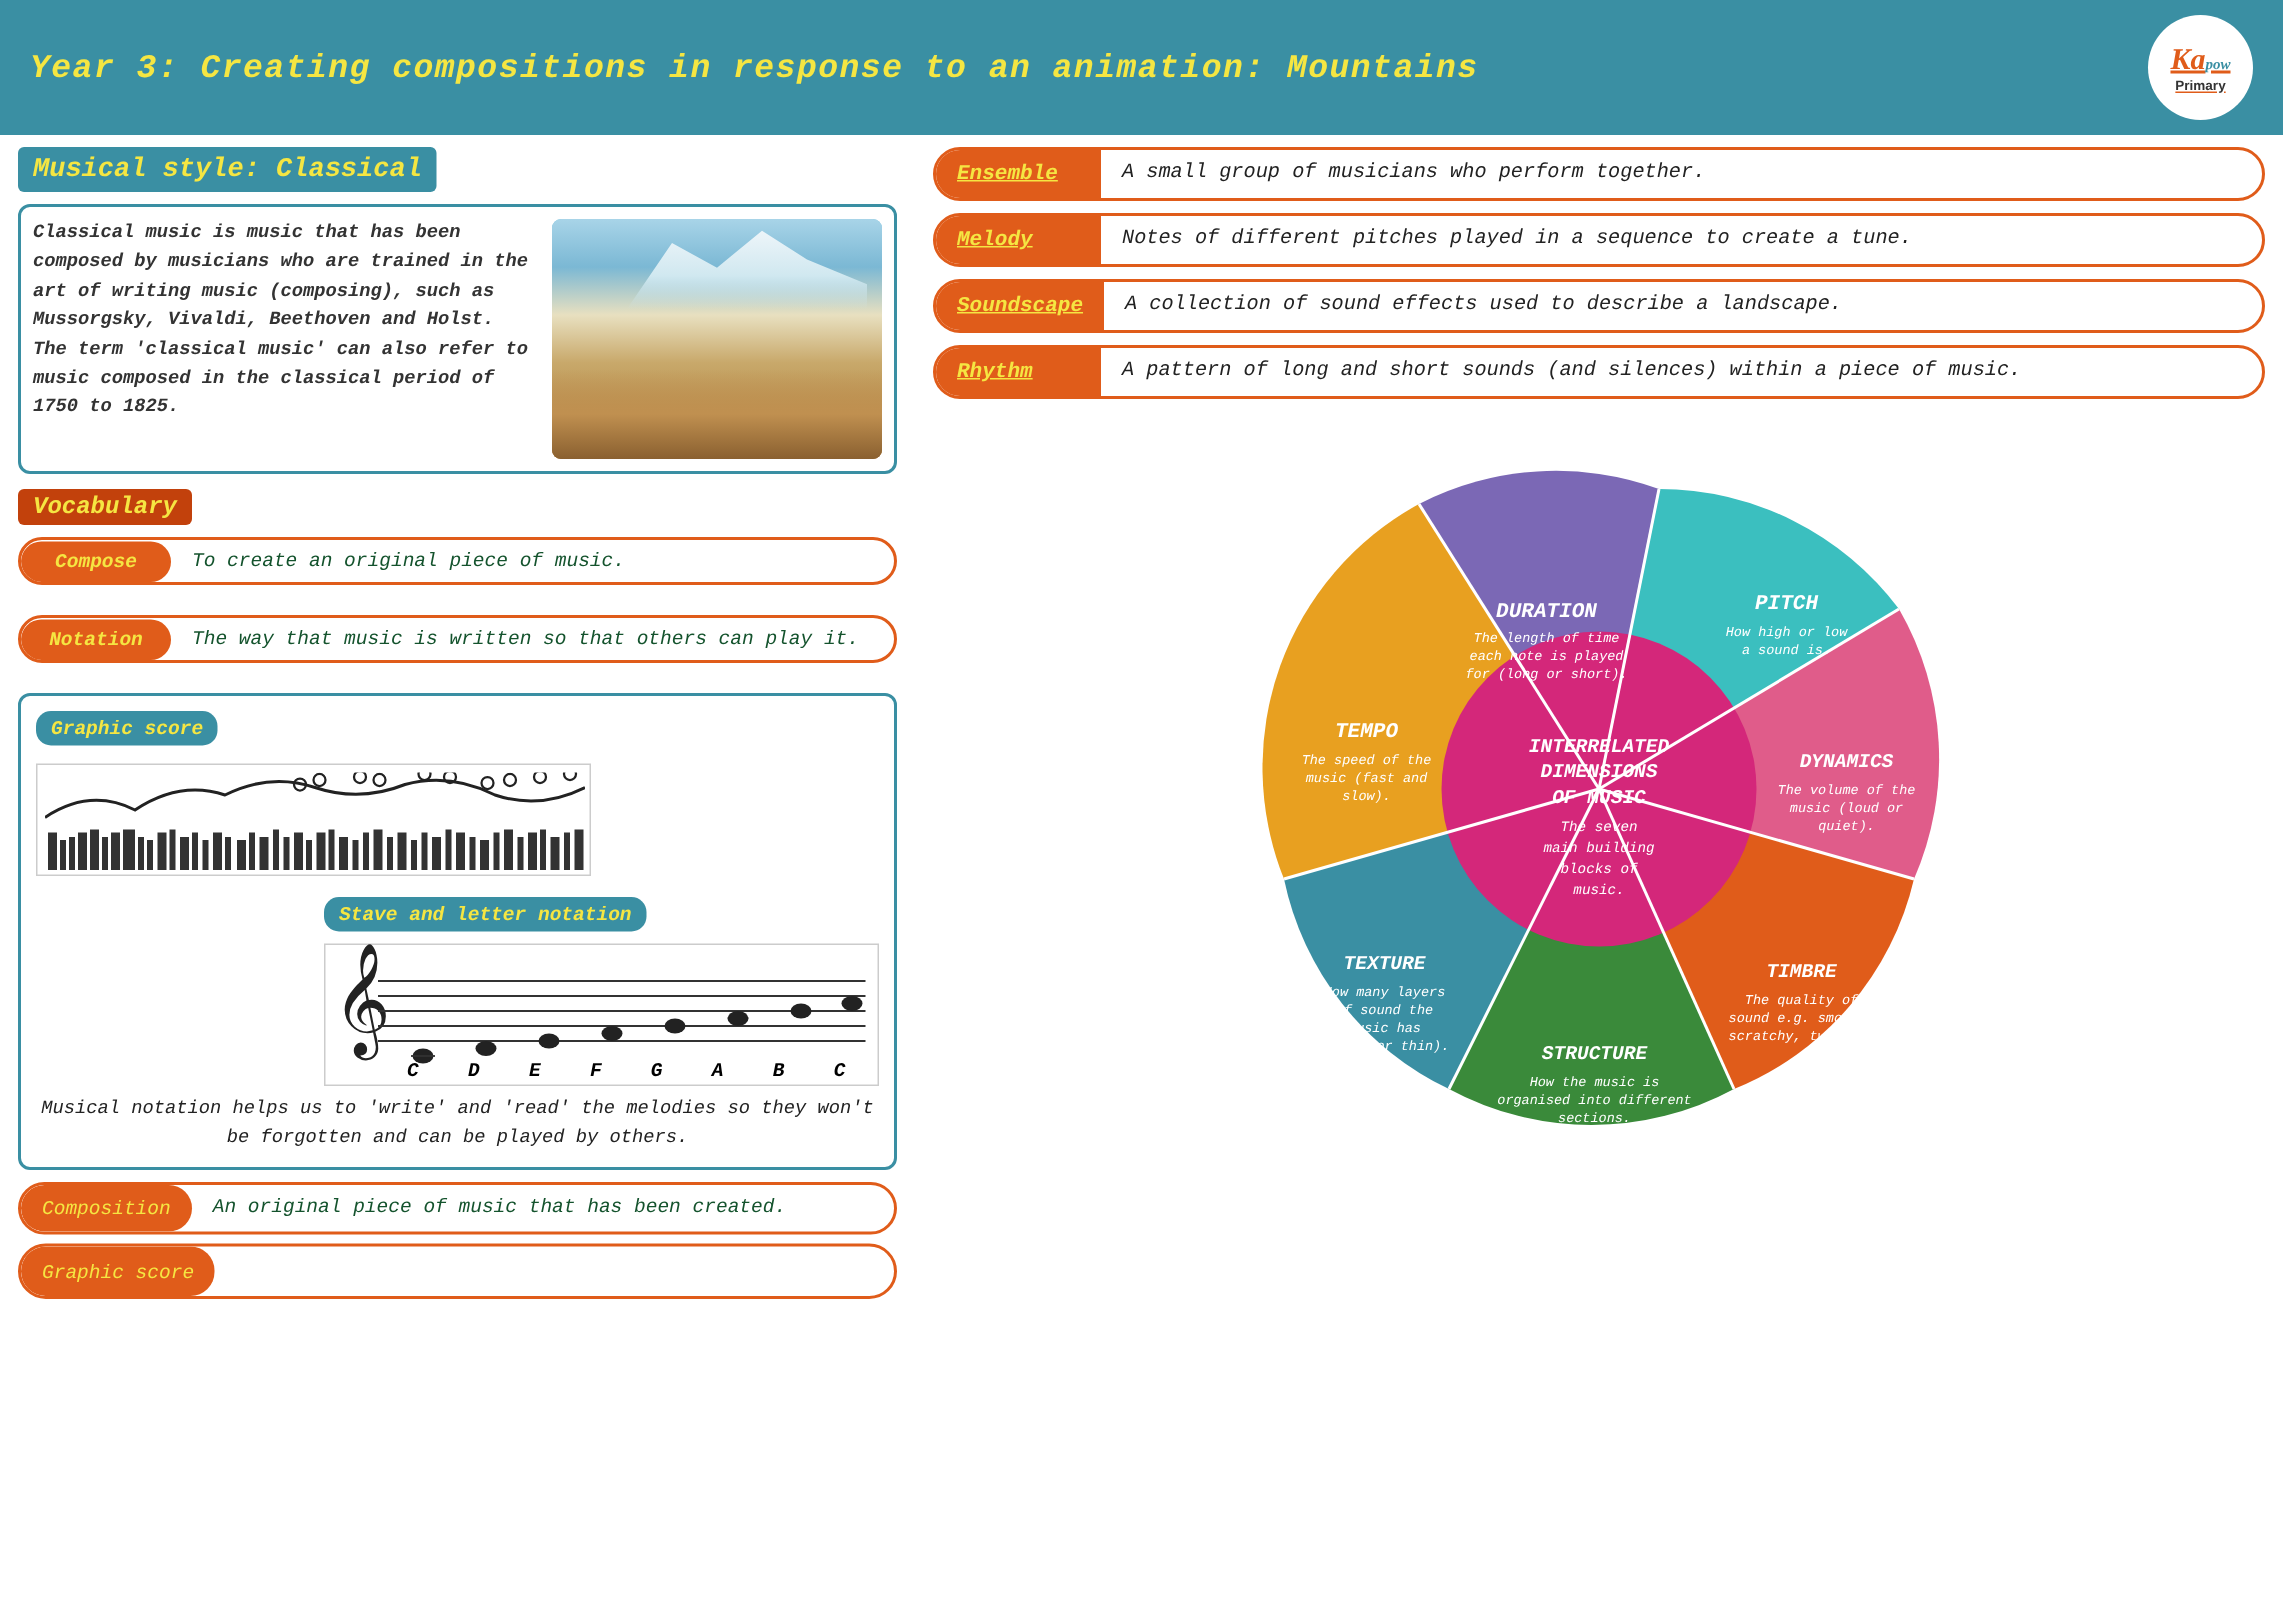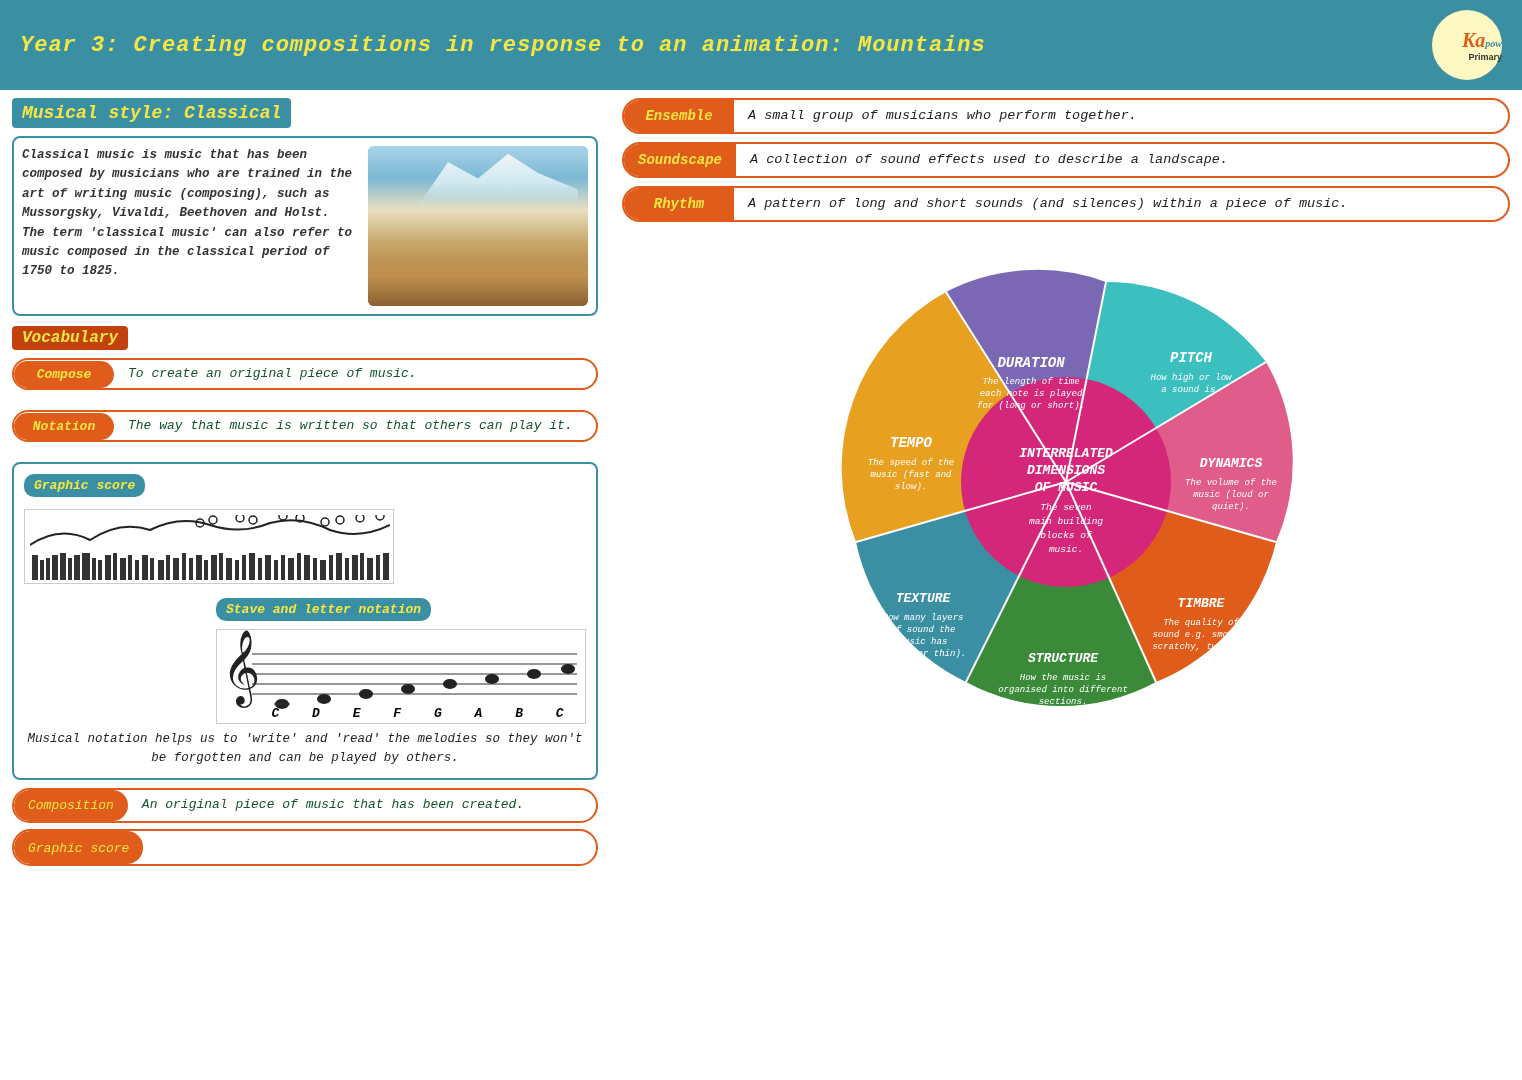--- a/index.html
+++ b/index.html
@@ -21,33 +21,34 @@
       align-items: center;
     }
     .header-title {
       color: #f5e642;
       font-size: 22px;
       font-weight: bold;
       font-style: italic;
       letter-spacing: 1px;
     }
     .logo {
-      background: #fef9c3;
+      background: #ffffff;
       border-radius: 50%;
       width: 70px;
       height: 70px;
       display: flex;
-      align-items: flex-end;
+      align-items: center;
       justify-content: center;
       flex-direction: column;
       font-size: 18px;
       font-weight: bold;
       color: #e05c1a;
       font-family: serif;
       position: relative;
+      text-decoration: underline;
     }
     .logo span { font-size: 10px; color: #333; }
 
     
     .main {
       display: flex;
       gap: 0;
       padding: 0;
     }
     .left-col {
@@ -190,22 +191,22 @@
       overflow: hidden;
     }
     .glossary-term {
       background: #e05c1a;
       color: #f5e642;
       font-size: 14px;
       font-weight: bold;
       font-style: italic;
       padding: 8px 14px;
       min-width: 110px;
-      text-align: center;
       flex-shrink: 0;
+      text-decoration: underline;
     }
     .glossary-def {
       font-size: 13.5px;
       padding: 6px 14px;
       color: #222;
       font-style: italic;
       line-height: 1.45;
     }
 
     
@@ -431,20 +432,24 @@
 
   </div>
 
   <div class="right-col">
 
     <div class="glossary-item">
       <div class="glossary-term">Ensemble</div>
       <div class="glossary-def">A small group of musicians who perform together.</div>
     </div>
     <div class="glossary-item">
+      <div class="glossary-term">Melody</div>
+      <div class="glossary-def">Notes of different pitches played in a sequence to create a tune.</div>
+    </div>
+    <div class="glossary-item">
       <div class="glossary-term">Soundscape</div>
       <div class="glossary-def">A collection of sound effects used to describe a landscape.</div>
     </div>
     <div class="glossary-item">
       <div class="glossary-term">Rhythm</div>
       <div class="glossary-def">A pattern of long and short sounds (and silences) within a piece of music.</div>
     </div>
 
     <div class="wheel-container">
       <svg class="wheel-svg" viewBox="0 0 500 500">

